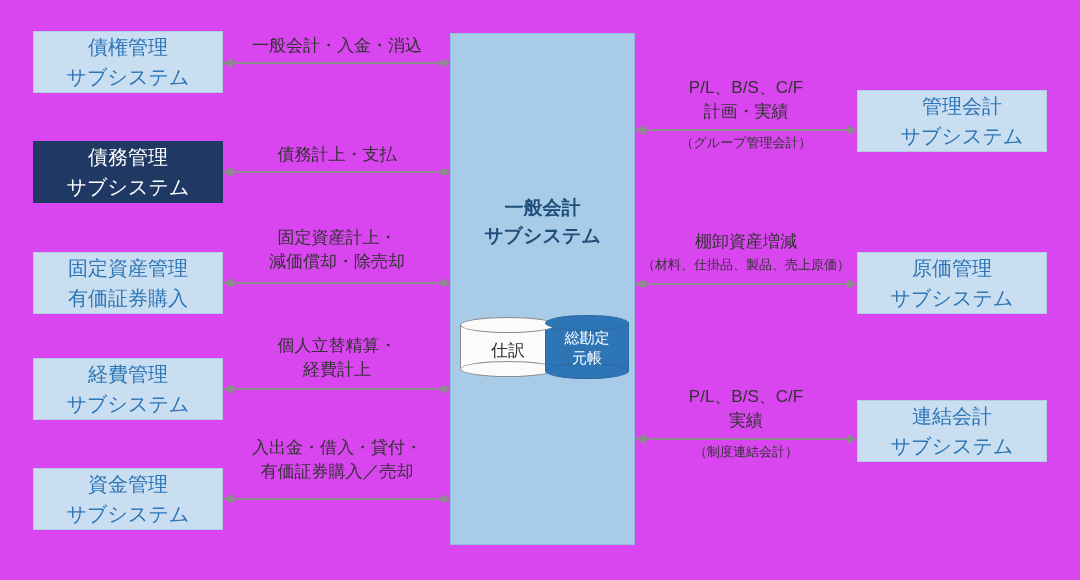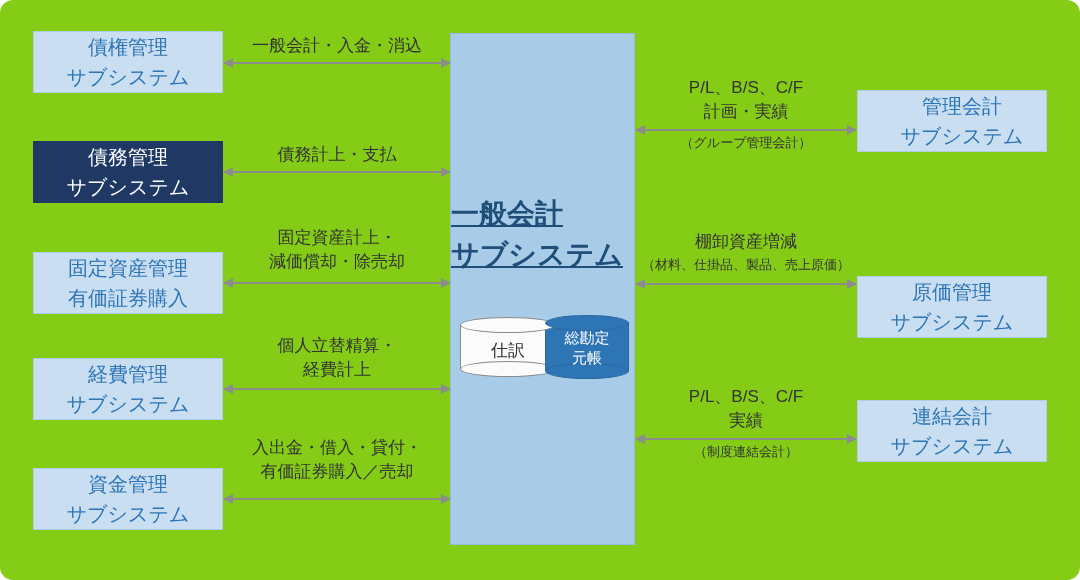--- a/index.html
+++ b/index.html
@@ -3,21 +3,21 @@
 <meta charset="utf-8">
 <style>
   * { margin:0; padding:0; box-sizing:border-box; }
   html, body { background:#ffffff; }
   body {
     font-family:"Liberation Sans","DejaVu Sans",sans-serif;
     width:1080px; height:580px;
   }
   .diagram {
     position:relative; width:1080px; height:580px;
-    background:#84cc16; overflow:hidden;border-radius:13px;
+    background:#d946ef; overflow:hidden;
   }
 
   
   .box {
     position:absolute;
     display:flex; align-items:center; justify-content:center;
     text-align:center;
   }
   .side-box {
     left:auto;
@@ -33,24 +33,24 @@
     color:var(--dark-box-text,#ffffff);
   }
   .center-box {
     position:absolute;
     left:450px; top:33px; width:185px; height:512px;
     background:var(--center-bg,#a8cbe8);
     border:1px solid var(--center-border,#96bcdd);
   }
   .center-title {
     position:absolute; left:0; right:0; top:160px;
+    text-align:center;
     color:var(--center-title-text,#1f4e79);
-    font-size:28px; font-weight:bold; line-height:1.45;
+    font-size:19px; font-weight:bold; line-height:1.45;
     white-space:pre-line;
-    text-decoration:underline;
   }
 
   
   .cyl { position:absolute; }
   .cyl .cap, .cyl .base, .cyl .mid {
     position:absolute; box-sizing:border-box;
     background:var(--cbg); border-color:var(--cbd);
   }
   .cyl .cap  { top:0; left:0; right:0; height:16px; border-radius:50%; border:1px solid var(--cbd); z-index:2; }
   .cyl .base { bottom:0; left:0; right:0; height:16px; border-radius:50%; border:1px solid var(--cbd); }
@@ -132,21 +132,21 @@
       <span class="base"></span>
       <span class="cyl-label">総勘定
 元帳</span>
     </div>
   </div>
 
   <div class="box side-box" style="left:857px; top:90px;padding-left:20px;">
     <span>管理会計
 サブシステム</span>
   </div>
-  <div class="box side-box" style="left:857px; top:252px;margin-top:24px;">
+  <div class="box side-box" style="left:857px; top:252px;">
     <span>原価管理
 サブシステム</span>
   </div>
   <div class="box side-box" style="left:857px; top:400px;">
     <span>連結会計
 サブシステム</span>
   </div>
 
   <div class="arrow" style="left:224px; top:62px;  width:226px;"></div>
   <div class="flow-label" style="left:226px; top:34px;  width:222px;">一般会計・入金・消込</div>

